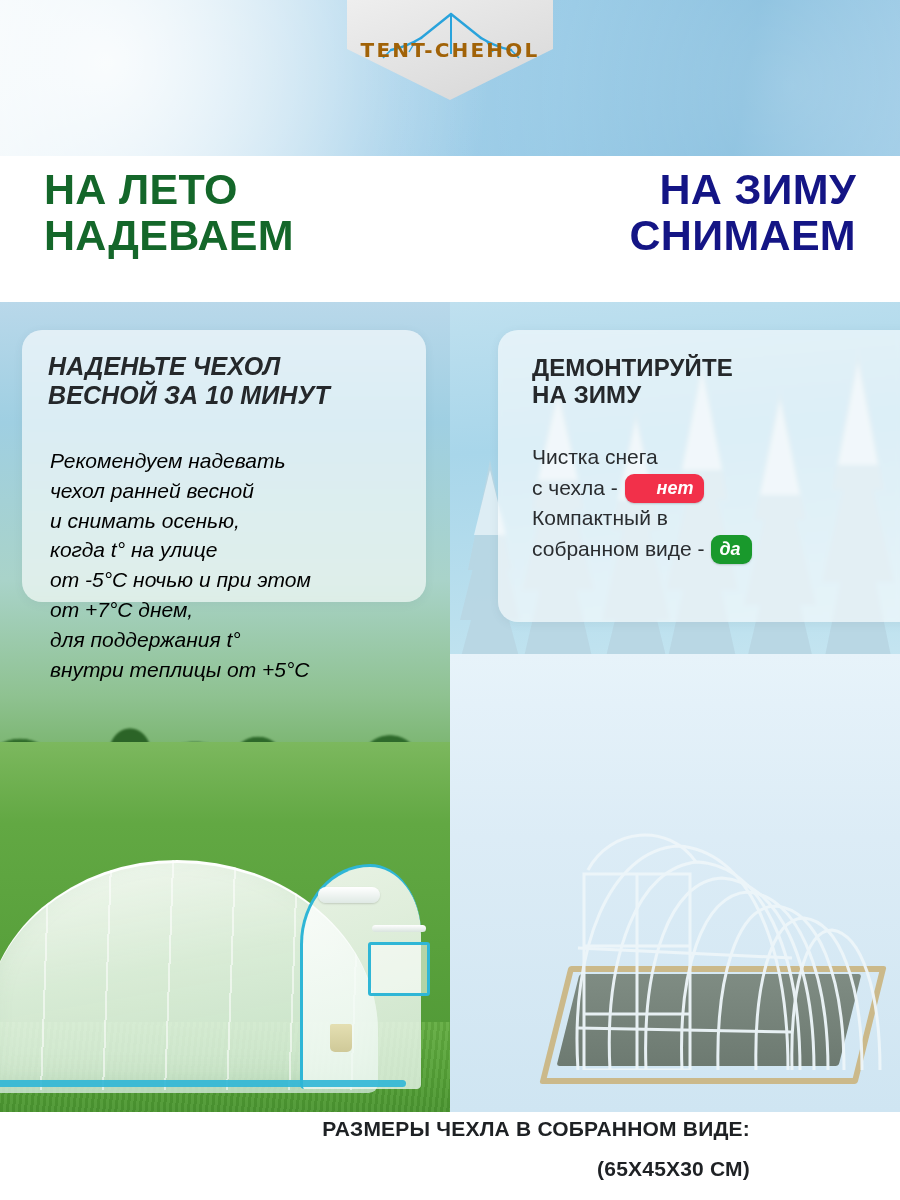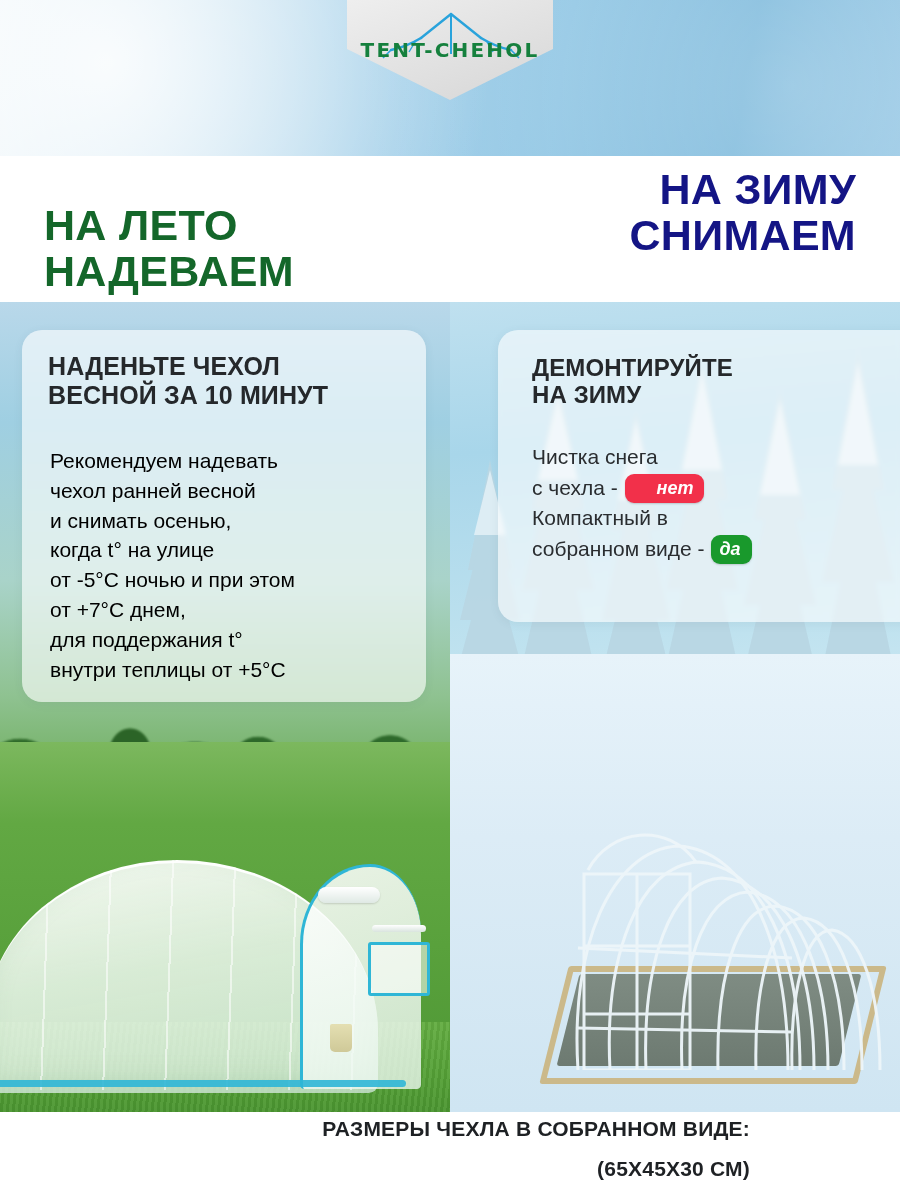--- a/index.html
+++ b/index.html
@@ -23,35 +23,35 @@
     position:absolute;left:347px;top:-34px;width:206px;height:134px;
     background:linear-gradient(160deg,#f3f3f3 0%,#e6e6e6 45%,#d6d6d6 100%);
     clip-path:polygon(0% 0%,100% 0%,100% 62%,50% 100%,0% 62%);
     box-shadow:0 2px 6px rgba(0,0,0,.10);
   }
   .logo-tent{position:absolute;left:363px;top:8px;width:176px;height:58px;}
   .logo-word{
     position:absolute;left:347px;top:38px;width:206px;
     text-align:center;
     font-size:20px;font-weight:700;letter-spacing:2.2px;
-    color:#15803d;
+    color:#a16207;
     font-family:"DejaVu Sans",sans-serif;
   }
 
   
   .headline-band{
     position:absolute;left:0;top:156px;width:900px;height:146px;background:#ffffff;
   }
   .headline{
     position:absolute;top:10px;
     font-size:43px;font-weight:700;line-height:1.07;
     letter-spacing:.3px;
     white-space:pre-line;
   }
-  .headline.left{left:44px;color:#14672a;text-align:left;margin-top:36px;}
+  .headline.left{left:44px;color:#14672a;text-align:left;}
   .headline.right{right:44px;color:#141585;text-align:right;}
 
   
   .photo{position:absolute;top:302px;width:450px;height:810px;overflow:hidden;}
   .photo.left{left:0;}
   .photo.right{left:450px;}
 
   
   .summer-sky{
     position:absolute;left:0;top:0;width:450px;height:480px;
@@ -151,21 +151,21 @@
     border-radius:3px;
   }
 
   
   .card{
     position:absolute;border-radius:20px;
     background:rgba(255,255,255,.72);
     backdrop-filter:blur(2px);
     box-shadow:0 2px 10px rgba(60,90,100,.08);
   }
-  .card.left{left:22px;top:330px;width:404px;height:372px;background:rgba(255,255,255,.62);}
+  .card.left{left:22px;top:330px;width:404px;height:272px;background:rgba(255,255,255,.62);font-style:italic;}
   .card.right{left:498px;top:330px;width:453px;height:292px;background:rgba(255,255,255,.60);}
 
   .card-title{
     position:absolute;left:26px;top:22px;right:20px;
     font-size:25px;font-weight:700;line-height:1.14;color:#25282b;
     white-space:pre-line;letter-spacing:.1px;
   }
   .card.right .card-title{left:34px;top:24px;font-size:24px;}
   .card-body{
     position:absolute;left:28px;right:16px;

